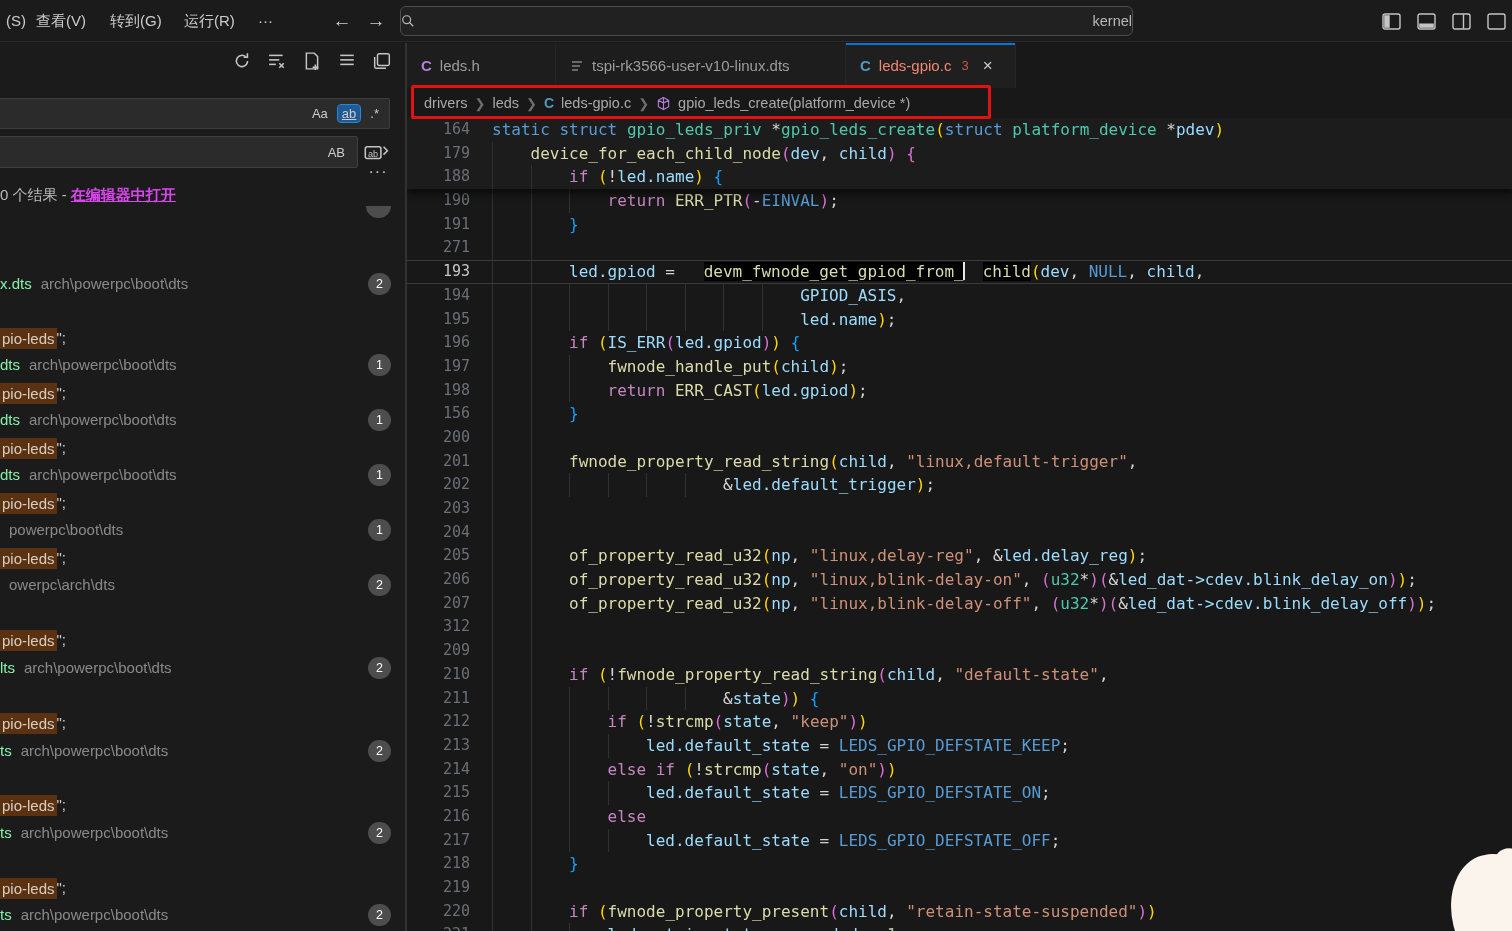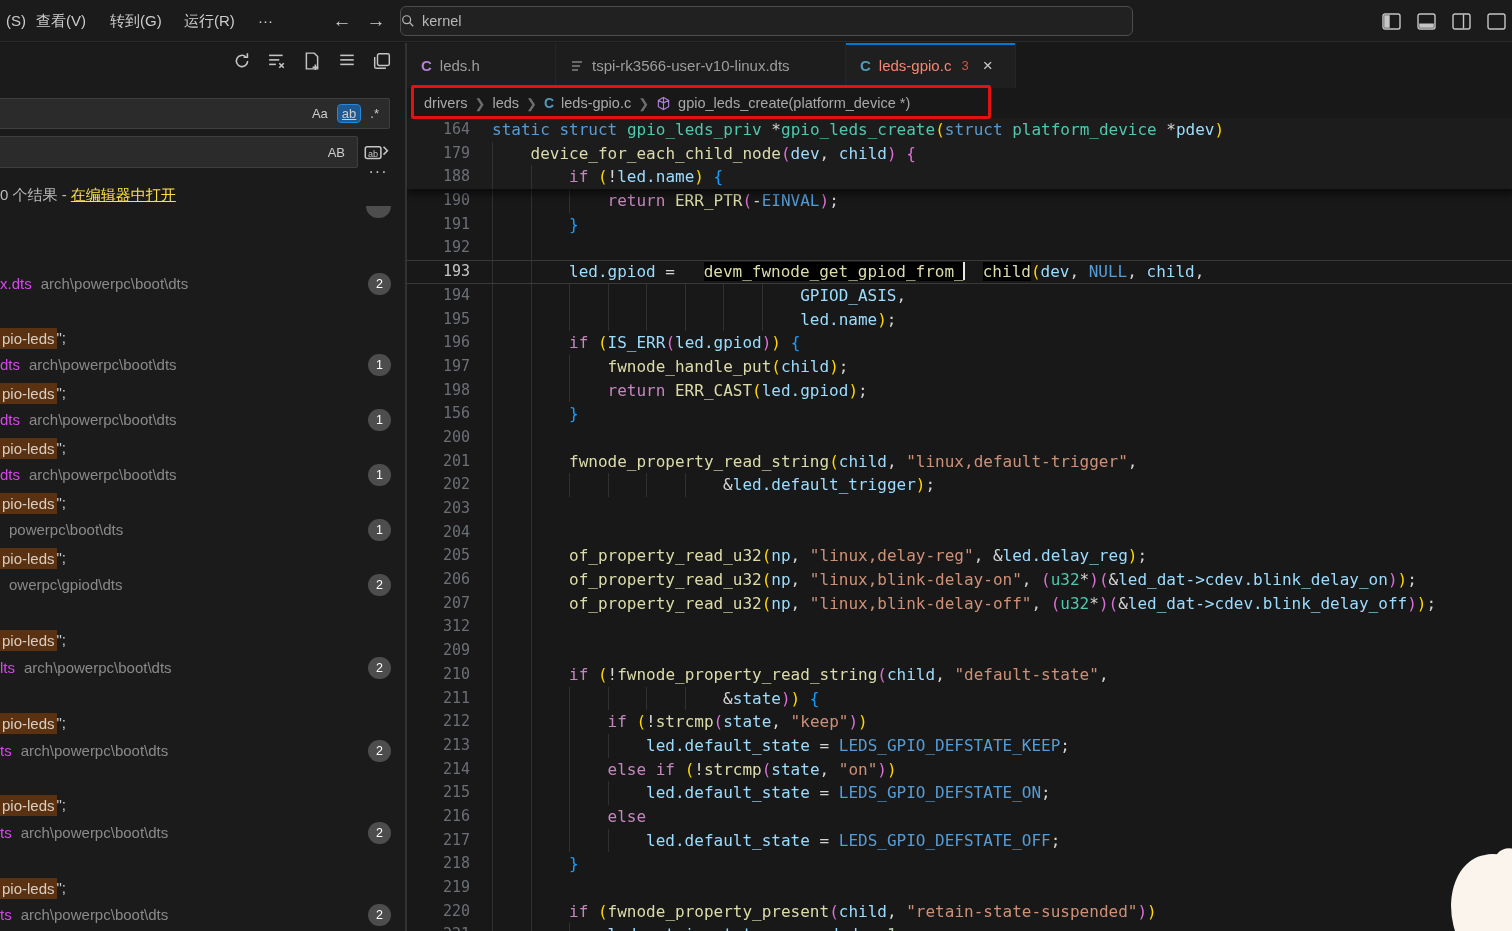--- a/index.html
+++ b/index.html
@@ -5,41 +5,41 @@
   * { margin:0; padding:0; box-sizing:border-box; }
   html,body { width:1512px; height:931px; overflow:hidden; background:#181818;
     font-family:"Liberation Sans", sans-serif; color:#cccccc; }
 
   
   .titlebar { position:absolute; left:0; top:0; width:1512px; height:42px;
     background:#1b1b1b; border-bottom:1px solid #2a2a2a; }
   .menu-item { position:absolute; top:0; height:42px; line-height:42px; font-size:15px; color:#cccccc; cursor:default; padding:0 6px; }
   .nav-arrow { position:absolute; top:9px; width:24px; height:24px; font-size:19px; color:#cfcfcf; text-align:center; line-height:24px; }
   .cmd-center { position:absolute; left:400px; top:6px; width:733px; height:30px; background:#212121;
-    border:1px solid #4d4d4d; border-radius:6px; display:flex; align-items:center; justify-content:flex-start; gap:7px; color:#b8b8b8; font-size:14.5px; }
+    border:1px solid #4d4d4d; border-radius:6px; display:flex; align-items:center; justify-content:space-between; gap:7px; color:#b8b8b8; font-size:14.5px; }
   .layout-icons { position:absolute; right:0; top:0; height:42px; display:flex; align-items:center; gap:16px; padding-right:4px; overflow:hidden; width:130px; }
   .layout-icons svg { display:block; }
 
   
   .sidebar { position:absolute; left:0; top:43px; width:405px; height:888px; background:#1b1b1b; overflow:hidden; }
   .side-actions { position:absolute; top:9px; right:14px; display:flex; gap:17px; }
   .side-actions .ic { width:18px; height:18px; color:#c5c5c5; }
   .searchbox { position:absolute; left:-8px; top:55px; width:398px; height:31px; background:#2b2b2b; border:1px solid #3e3e3e; border-radius:2px;
     display:flex; align-items:center; justify-content:flex-end; gap:6px; padding-right:6px; }
   .optbtn { font-size:13px; color:#cccccc; padding:1px 4px; border-radius:3px; }
   .optbtn.active { background:#1f5a94; outline:1px solid #2488db; text-decoration:underline; }
   .replacebox { position:absolute; left:-8px; top:93px; width:366px; height:32px; background:#2b2b2b; border:1px solid #3e3e3e; border-radius:2px;
     display:flex; align-items:center; justify-content:flex-end; padding-right:8px; }
   .replace-all-btn { position:absolute; left:364px; top:98px; width:26px; height:22px; color:#c5c5c5; }
   .more-btn { position:absolute; left:366px; top:124px; width:24px; height:16px; color:#c5c5c5; font-size:16px; letter-spacing:1px; line-height:10px; text-align:center; }
   .summary { position:absolute; left:0px; top:143px; font-size:15px; color:#bdbdbd; white-space:nowrap; }
-  .summary a { color:#fde047; text-decoration:underline; }
+  .summary a { color:#d946ef; text-decoration:underline;font-weight:bold; }
   .results { position:absolute; left:0; top:0; width:405px; height:888px; }
   .r-row { position:absolute; left:0; width:405px; height:27px; white-space:nowrap; overflow:hidden; font-size:15px; line-height:27px; }
-  .r-file .fname { color:#d946ef;margin-top:16px; }
+  .r-file .fname { color:#86efac;margin-top:16px; }
   .r-file .fpath { color:#8a8a8a; margin-left:9px;margin-top:44px; }
   .badge { position:absolute; right:14px; top:3px; min-width:23px; height:22px; border-radius:11px; background:#4d4d4d;
     color:#ffffff; font-size:12.5px; text-align:center; line-height:22px; }
   .r-match .hl { background:#5a3212; color:#d9cec2; padding:1.5px 2px 2.5px 2px; }
   .r-match .post { color:#cccccc; }
   .partial-badge { position:absolute; right:14px; top:163px; width:25px; height:12px; border-radius:0 0 12px 12px; background:#4d4d4d; }
 
   
   .editor { position:absolute; left:405px; top:43px; width:1107px; height:888px; background:#181818; border-left:2px solid #323232; }
   .tabstrip { position:absolute; left:0; top:0; width:1107px; height:45px; background:#181818; display:flex; }
@@ -162,21 +162,21 @@
       <div class="r-row r-file" style="top: 227px;"><span class="fname">x.dts</span><span class="fpath">arch\powerpc\boot\dts</span><span class="badge">2</span></div>
       <div class="r-row r-match" style="top: 281px;"><span class="hl">pio-leds</span><span class="post">";</span></div>
       <div class="r-row r-file" style="top: 308px;"><span class="fname">dts</span><span class="fpath">arch\powerpc\boot\dts</span><span class="badge">1</span></div>
       <div class="r-row r-match" style="top: 336px;"><span class="hl">pio-leds</span><span class="post">";</span></div>
       <div class="r-row r-file" style="top: 363px;"><span class="fname">dts</span><span class="fpath">arch\powerpc\boot\dts</span><span class="badge">1</span></div>
       <div class="r-row r-match" style="top: 391px;"><span class="hl">pio-leds</span><span class="post">";</span></div>
       <div class="r-row r-file" style="top: 418px;"><span class="fname">dts</span><span class="fpath">arch\powerpc\boot\dts</span><span class="badge">1</span></div>
       <div class="r-row r-match" style="top: 446px;"><span class="hl">pio-leds</span><span class="post">";</span></div>
       <div class="r-row r-file" style="top: 473px;"><span class="fname"></span><span class="fpath">powerpc\boot\dts</span><span class="badge">1</span></div>
       <div class="r-row r-match" style="top: 501px;"><span class="hl">pio-leds</span><span class="post">";</span></div>
-      <div class="r-row r-file" style="top: 528px;"><span class="fname"></span><span class="fpath">owerpc\gpiod\dts</span><span class="badge">2</span></div>
+      <div class="r-row r-file" style="top: 528px;"><span class="fname"></span><span class="fpath">owerpc\arch\dts</span><span class="badge">2</span></div>
       <div class="r-row r-match" style="top: 583px;"><span class="hl">pio-leds</span><span class="post">";</span></div>
       <div class="r-row r-file" style="top: 611px;"><span class="fname">lts</span><span class="fpath">arch\powerpc\boot\dts</span><span class="badge">2</span></div>
       <div class="r-row r-match" style="top: 666px;"><span class="hl">pio-leds</span><span class="post">";</span></div>
       <div class="r-row r-file" style="top: 694px;"><span class="fname">ts</span><span class="fpath">arch\powerpc\boot\dts</span><span class="badge">2</span></div>
       <div class="r-row r-match" style="top: 748px;"><span class="hl">pio-leds</span><span class="post">";</span></div>
       <div class="r-row r-file" style="top: 776px;"><span class="fname">ts</span><span class="fpath">arch\powerpc\boot\dts</span><span class="badge">2</span></div>
       <div class="r-row r-match" style="top: 831px;"><span class="hl">pio-leds</span><span class="post">";</span></div>
       <div class="r-row r-file" style="top: 858px;"><span class="fname">ts</span><span class="fpath">arch\powerpc\boot\dts</span><span class="badge">2</span></div>
     </div>
 </div>
@@ -221,21 +221,21 @@
 
   <div class="code">
     <div class="sticky" id="sticky">
         <div class="cline"><span class="ln">164</span><span class="ltext" style="left: 85px;"><span class="tok" style="color: rgb(86, 156, 214);">static struct</span><span class="tok" style="color: rgb(212, 212, 212);"> </span><span class="tok" style="color: rgb(78, 201, 176);">gpio_leds_priv</span><span class="tok" style="color: rgb(212, 212, 212);"> *</span><span class="tok" style="color: rgb(78, 201, 176);">gpio_leds_create</span><span class="tok" style="color: rgb(255, 215, 0);">(</span><span class="tok" style="color: rgb(86, 156, 214);">struct</span><span class="tok" style="color: rgb(212, 212, 212);"> </span><span class="tok" style="color: rgb(78, 201, 176);">platform_device</span><span class="tok" style="color: rgb(212, 212, 212);"> *</span><span class="tok" style="color: rgb(156, 220, 254);">pdev</span><span class="tok" style="color: rgb(255, 215, 0);">)</span></span></div>
         <div class="cline"><span class="ln">179</span><div class="guide" style="left: 85px;"></div><span class="ltext" style="left: 123.52px;"><span class="tok" style="color: rgb(220, 220, 170);">device_for_each_child_node</span><span class="tok" style="color: rgb(218, 112, 214);">(</span><span class="tok" style="color: rgb(156, 220, 254);">dev</span><span class="tok" style="color: rgb(212, 212, 212);">, </span><span class="tok" style="color: rgb(156, 220, 254);">child</span><span class="tok" style="color: rgb(218, 112, 214);">)</span><span class="tok" style="color: rgb(218, 112, 214);"> {</span></span></div>
         <div class="cline"><span class="ln">188</span><div class="guide" style="left: 85px;"></div><div class="guide" style="left: 123.52px;"></div><span class="ltext" style="left: 162.04px;"><span class="tok" style="color: rgb(197, 134, 192);">if</span><span class="tok" style="color: rgb(212, 212, 212);"> </span><span class="tok" style="color: rgb(255, 215, 0);">(</span><span class="tok" style="color: rgb(212, 212, 212);">!</span><span class="tok" style="color: rgb(156, 220, 254);">led.name</span><span class="tok" style="color: rgb(255, 215, 0);">)</span><span class="tok" style="color: rgb(23, 159, 255);"> {</span></span></div>
       </div>
     <div class="body-lines" id="body-lines">
         <div class="cline"><span class="ln">190</span><div class="guide" style="left: 85px;"></div><div class="guide" style="left: 123.52px;"></div><div class="guide" style="left: 162.04px;"></div><span class="ltext" style="left: 200.56px;"><span class="tok" style="color: rgb(197, 134, 192);">return</span><span class="tok" style="color: rgb(212, 212, 212);"> </span><span class="tok" style="color: rgb(220, 220, 170);">ERR_PTR</span><span class="tok" style="color: rgb(218, 112, 214);">(</span><span class="tok" style="color: rgb(212, 212, 212);">-</span><span class="tok" style="color: rgb(86, 156, 214);">EINVAL</span><span class="tok" style="color: rgb(218, 112, 214);">)</span><span class="tok" style="color: rgb(212, 212, 212);">;</span></span></div>
         <div class="cline"><span class="ln">191</span><div class="guide" style="left: 85px;"></div><div class="guide" style="left: 123.52px;"></div><span class="ltext" style="left: 162.04px;"><span class="tok" style="color: rgb(23, 159, 255);">}</span></span></div>
-        <div class="cline"><span class="ln">192</span><div class="guide" style="left: 85px;"></div><div class="guide" style="left: 123.52px;"></div><span class="ltext" style="left: 162.04px;"></span></div>
+        <div class="cline"><span class="ln">271</span><div class="guide" style="left: 85px;"></div><div class="guide" style="left: 123.52px;"></div><span class="ltext" style="left: 162.04px;"></span></div>
         <div class="cline cur"><span class="ln">193</span><div class="guide" style="left: 85px;"></div><div class="guide" style="left: 123.52px;"></div><span class="ltext" style="left: 162.04px;"><span class="tok" style="color: rgb(156, 220, 254);">led.gpiod</span><span class="tok" style="color: rgb(212, 212, 212);"> = </span><span class="tok hl" style="color: rgb(220, 220, 170);">devm_fwnode_get_gpiod_from_</span><span class="cursor-bar"></span><span class="tok hl" style="color: rgb(220, 220, 170);">child</span><span class="tok" style="color: rgb(255, 215, 0);">(</span><span class="tok" style="color: rgb(156, 220, 254);">dev</span><span class="tok" style="color: rgb(212, 212, 212);">, </span><span class="tok" style="color: rgb(86, 156, 214);">NULL</span><span class="tok" style="color: rgb(212, 212, 212);">, </span><span class="tok" style="color: rgb(156, 220, 254);">child</span><span class="tok" style="color: rgb(212, 212, 212);">,</span></span></div>
         <div class="cline"><span class="ln">194</span><div class="guide" style="left: 85px;"></div><div class="guide" style="left: 123.52px;"></div><div class="guide" style="left: 162.04px;"></div><div class="guide" style="left: 200.56px;"></div><div class="guide" style="left: 239.08px;"></div><div class="guide" style="left: 277.6px;"></div><div class="guide" style="left: 316.12px;"></div><div class="guide" style="left: 354.64px;"></div><span class="ltext" style="left: 393.16px;"><span class="tok" style="color: rgb(156, 220, 254);">GPIOD_ASIS</span><span class="tok" style="color: rgb(212, 212, 212);">,</span></span></div>
         <div class="cline"><span class="ln">195</span><div class="guide" style="left: 85px;"></div><div class="guide" style="left: 123.52px;"></div><div class="guide" style="left: 162.04px;"></div><div class="guide" style="left: 200.56px;"></div><div class="guide" style="left: 239.08px;"></div><div class="guide" style="left: 277.6px;"></div><div class="guide" style="left: 316.12px;"></div><div class="guide" style="left: 354.64px;"></div><span class="ltext" style="left: 393.16px;"><span class="tok" style="color: rgb(156, 220, 254);">led.name</span><span class="tok" style="color: rgb(255, 215, 0);">)</span><span class="tok" style="color: rgb(212, 212, 212);">;</span></span></div>
         <div class="cline"><span class="ln">196</span><div class="guide" style="left: 85px;"></div><div class="guide" style="left: 123.52px;"></div><span class="ltext" style="left: 162.04px;"><span class="tok" style="color: rgb(197, 134, 192);">if</span><span class="tok" style="color: rgb(212, 212, 212);"> </span><span class="tok" style="color: rgb(255, 215, 0);">(</span><span class="tok" style="color: rgb(156, 220, 254);">IS_ERR</span><span class="tok" style="color: rgb(218, 112, 214);">(</span><span class="tok" style="color: rgb(156, 220, 254);">led.gpiod</span><span class="tok" style="color: rgb(218, 112, 214);">)</span><span class="tok" style="color: rgb(255, 215, 0);">)</span><span class="tok" style="color: rgb(23, 159, 255);"> {</span></span></div>
         <div class="cline"><span class="ln">197</span><div class="guide" style="left: 85px;"></div><div class="guide" style="left: 123.52px;"></div><div class="guide" style="left: 162.04px;"></div><span class="ltext" style="left: 200.56px;"><span class="tok" style="color: rgb(220, 220, 170);">fwnode_handle_put</span><span class="tok" style="color: rgb(255, 215, 0);">(</span><span class="tok" style="color: rgb(156, 220, 254);">child</span><span class="tok" style="color: rgb(255, 215, 0);">)</span><span class="tok" style="color: rgb(212, 212, 212);">;</span></span></div>
         <div class="cline"><span class="ln">198</span><div class="guide" style="left: 85px;"></div><div class="guide" style="left: 123.52px;"></div><div class="guide" style="left: 162.04px;"></div><span class="ltext" style="left: 200.56px;"><span class="tok" style="color: rgb(197, 134, 192);">return</span><span class="tok" style="color: rgb(212, 212, 212);"> </span><span class="tok" style="color: rgb(220, 220, 170);">ERR_CAST</span><span class="tok" style="color: rgb(255, 215, 0);">(</span><span class="tok" style="color: rgb(156, 220, 254);">led.gpiod</span><span class="tok" style="color: rgb(255, 215, 0);">)</span><span class="tok" style="color: rgb(212, 212, 212);">;</span></span></div>
         <div class="cline"><span class="ln">156</span><div class="guide" style="left: 85px;"></div><div class="guide" style="left: 123.52px;"></div><span class="ltext" style="left: 162.04px;"><span class="tok" style="color: rgb(23, 159, 255);">}</span></span></div>
         <div class="cline"><span class="ln">200</span><div class="guide" style="left: 85px;"></div><div class="guide" style="left: 123.52px;"></div><span class="ltext" style="left: 162.04px;"></span></div>
         <div class="cline"><span class="ln">201</span><div class="guide" style="left: 85px;"></div><div class="guide" style="left: 123.52px;"></div><span class="ltext" style="left: 162.04px;"><span class="tok" style="color: rgb(220, 220, 170);">fwnode_property_read_string</span><span class="tok" style="color: rgb(255, 215, 0);">(</span><span class="tok" style="color: rgb(156, 220, 254);">child</span><span class="tok" style="color: rgb(212, 212, 212);">, </span><span class="tok" style="color: rgb(206, 145, 120);">"linux,default-trigger"</span><span class="tok" style="color: rgb(212, 212, 212);">,</span></span></div>
         <div class="cline"><span class="ln">202</span><div class="guide" style="left: 85px;"></div><div class="guide" style="left: 123.52px;"></div><div class="guide" style="left: 162.04px;"></div><div class="guide" style="left: 200.56px;"></div><div class="guide" style="left: 239.08px;"></div><div class="guide" style="left: 277.6px;"></div><span class="ltext" style="left: 316.12px;"><span class="tok" style="color: rgb(212, 212, 212);">&amp;</span><span class="tok" style="color: rgb(156, 220, 254);">led.default_trigger</span><span class="tok" style="color: rgb(255, 215, 0);">)</span><span class="tok" style="color: rgb(212, 212, 212);">;</span></span></div>

